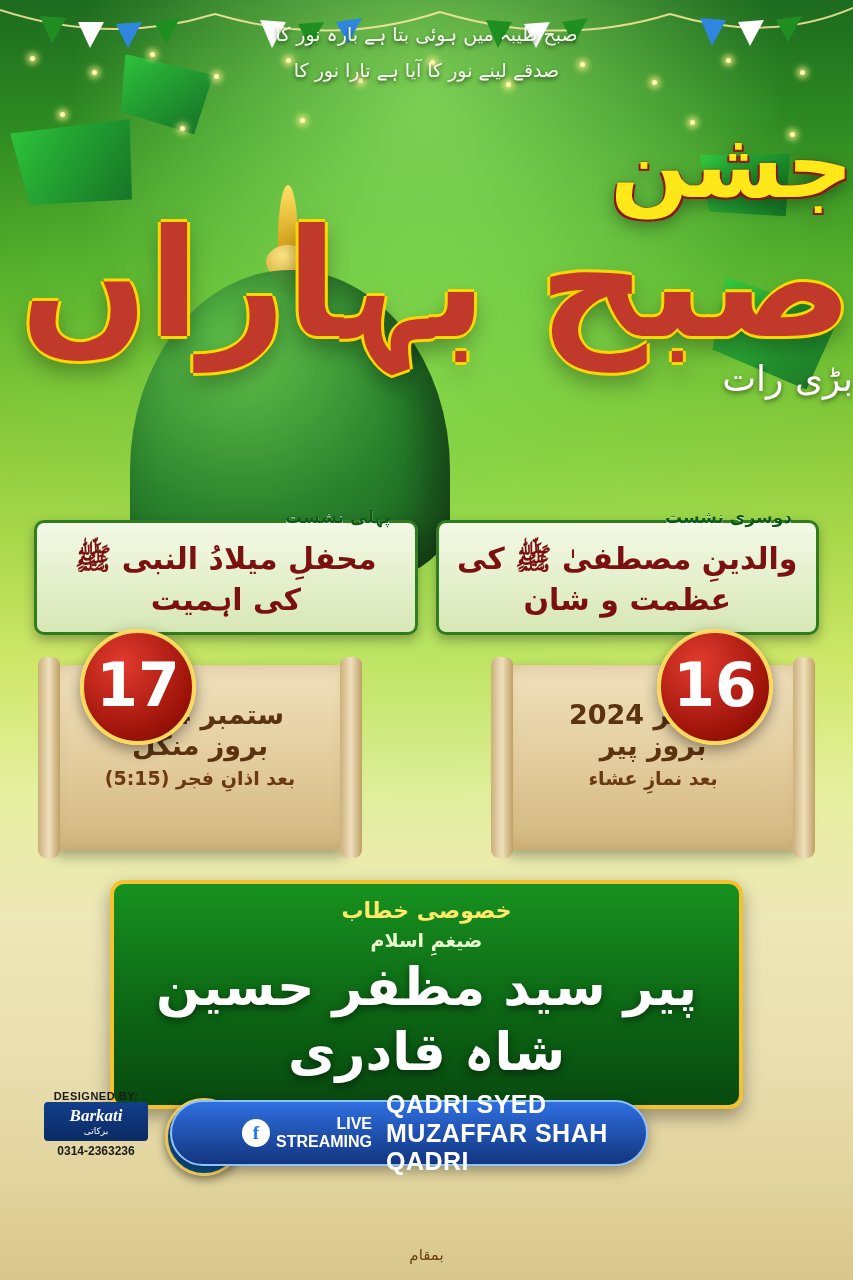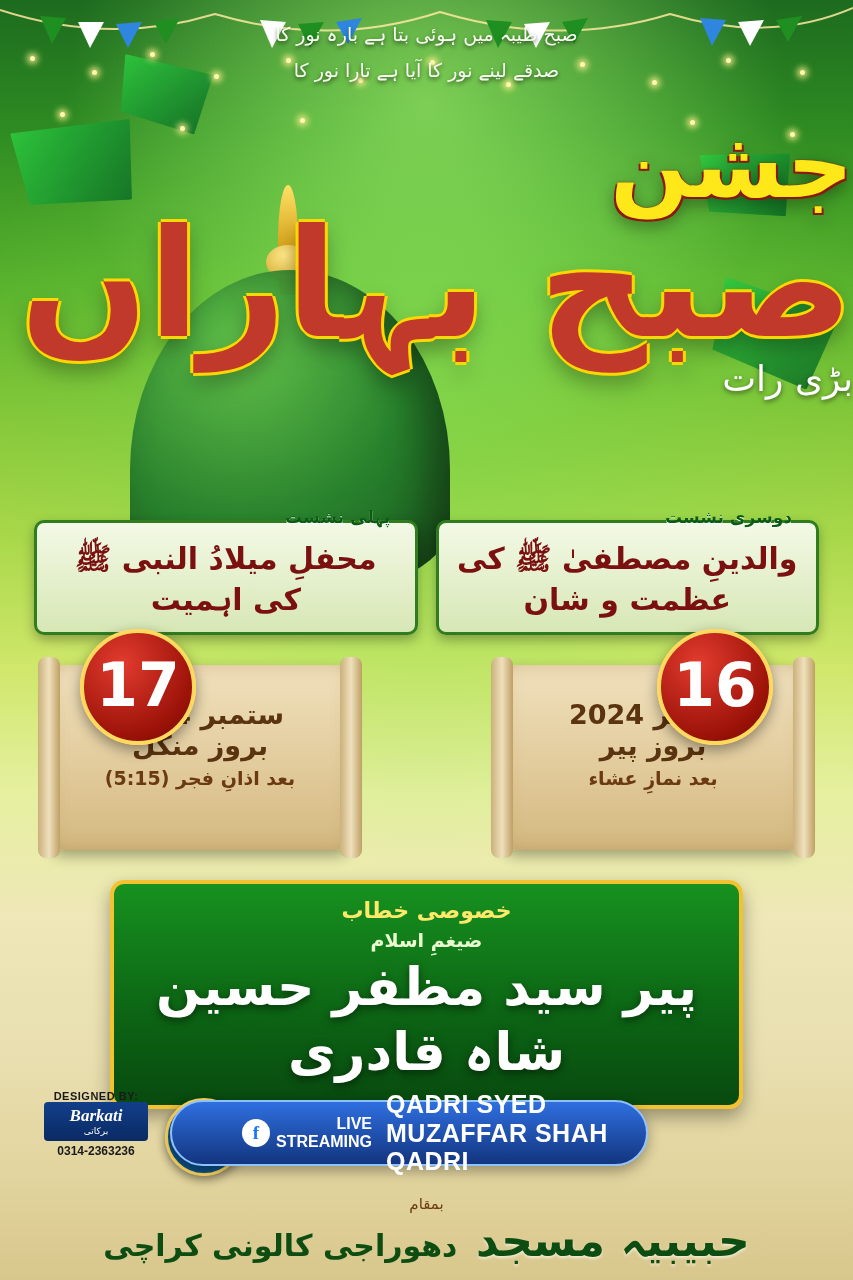--- a/index.html
+++ b/index.html
@@ -590,19 +590,15 @@
       <div>STREAMING</div>
     </div>
     <div class="presenter">
       <div>QADRI SYED</div>
       <div>MUZAFFAR SHAH QADRI</div>
     </div>
   </div>
 
   <div class="venue">
     <div class="vcrest">بمقام</div>
-    <div>
-      <span class="vname">حبیبیہ مسجد</span>
-      <span class="vaddr">دھوراجی کالونی کراچی</span>
-    </div>
   </div>
 
 </div>
 
 </body></html>

